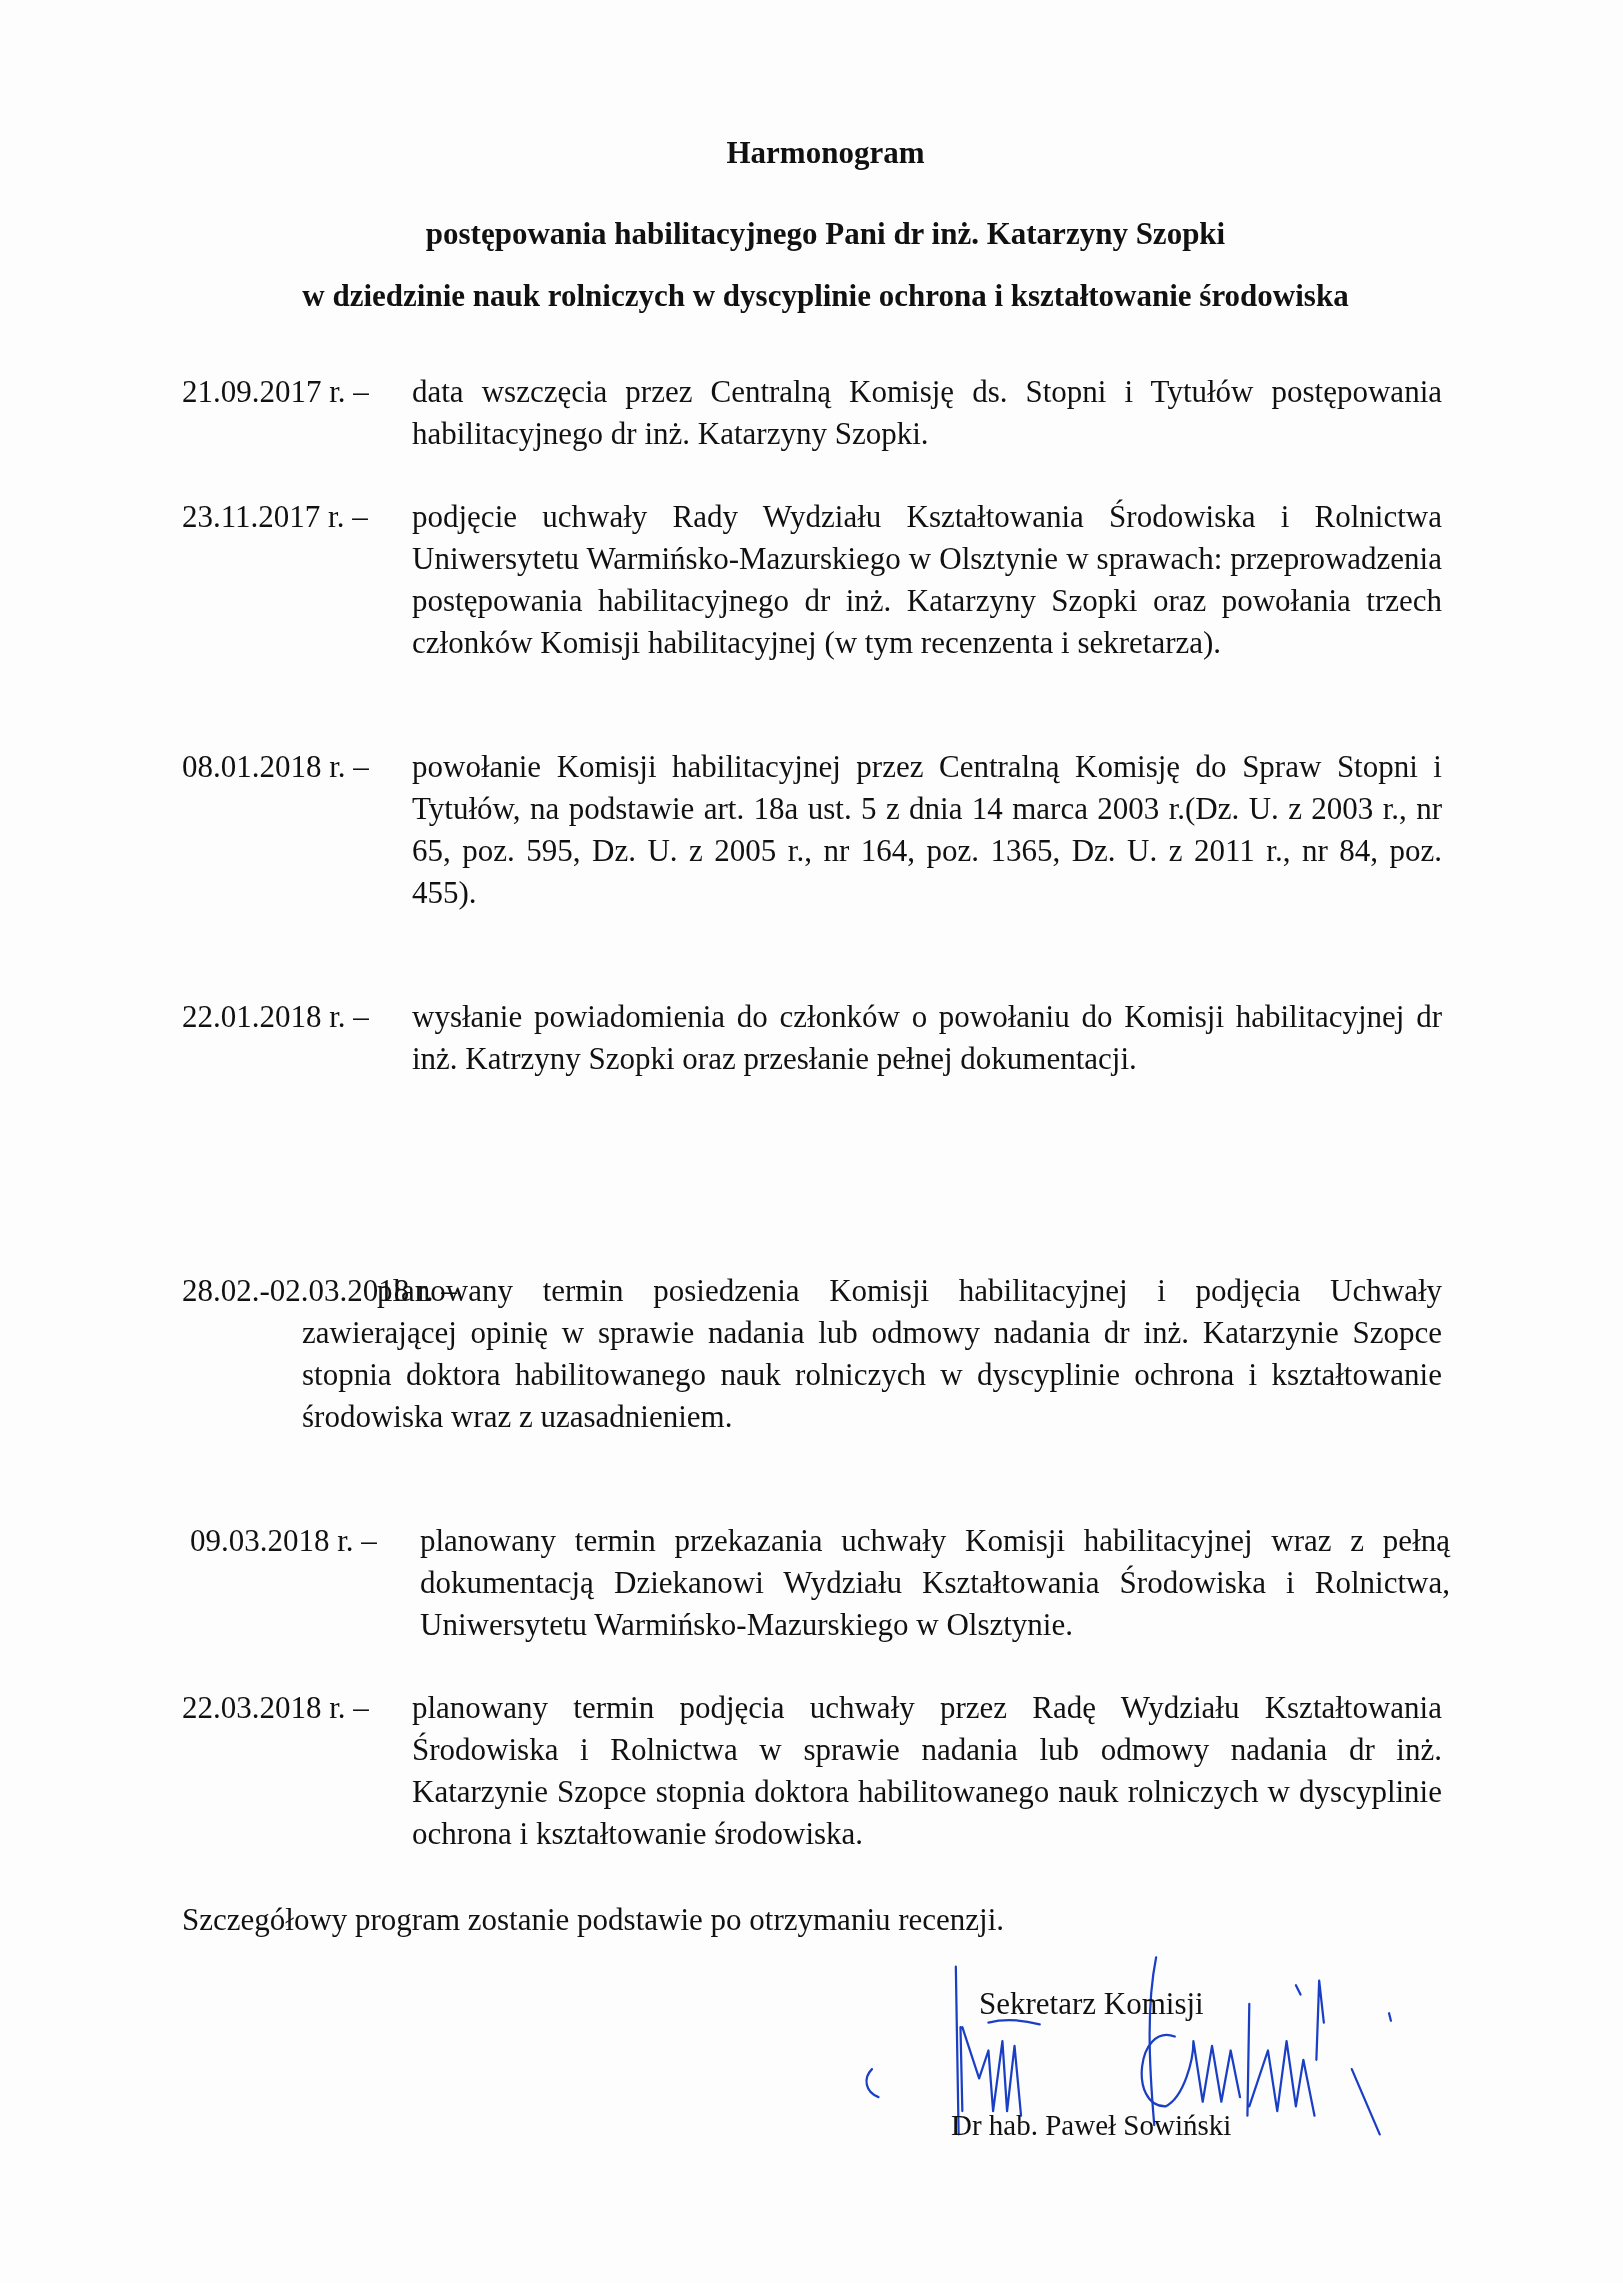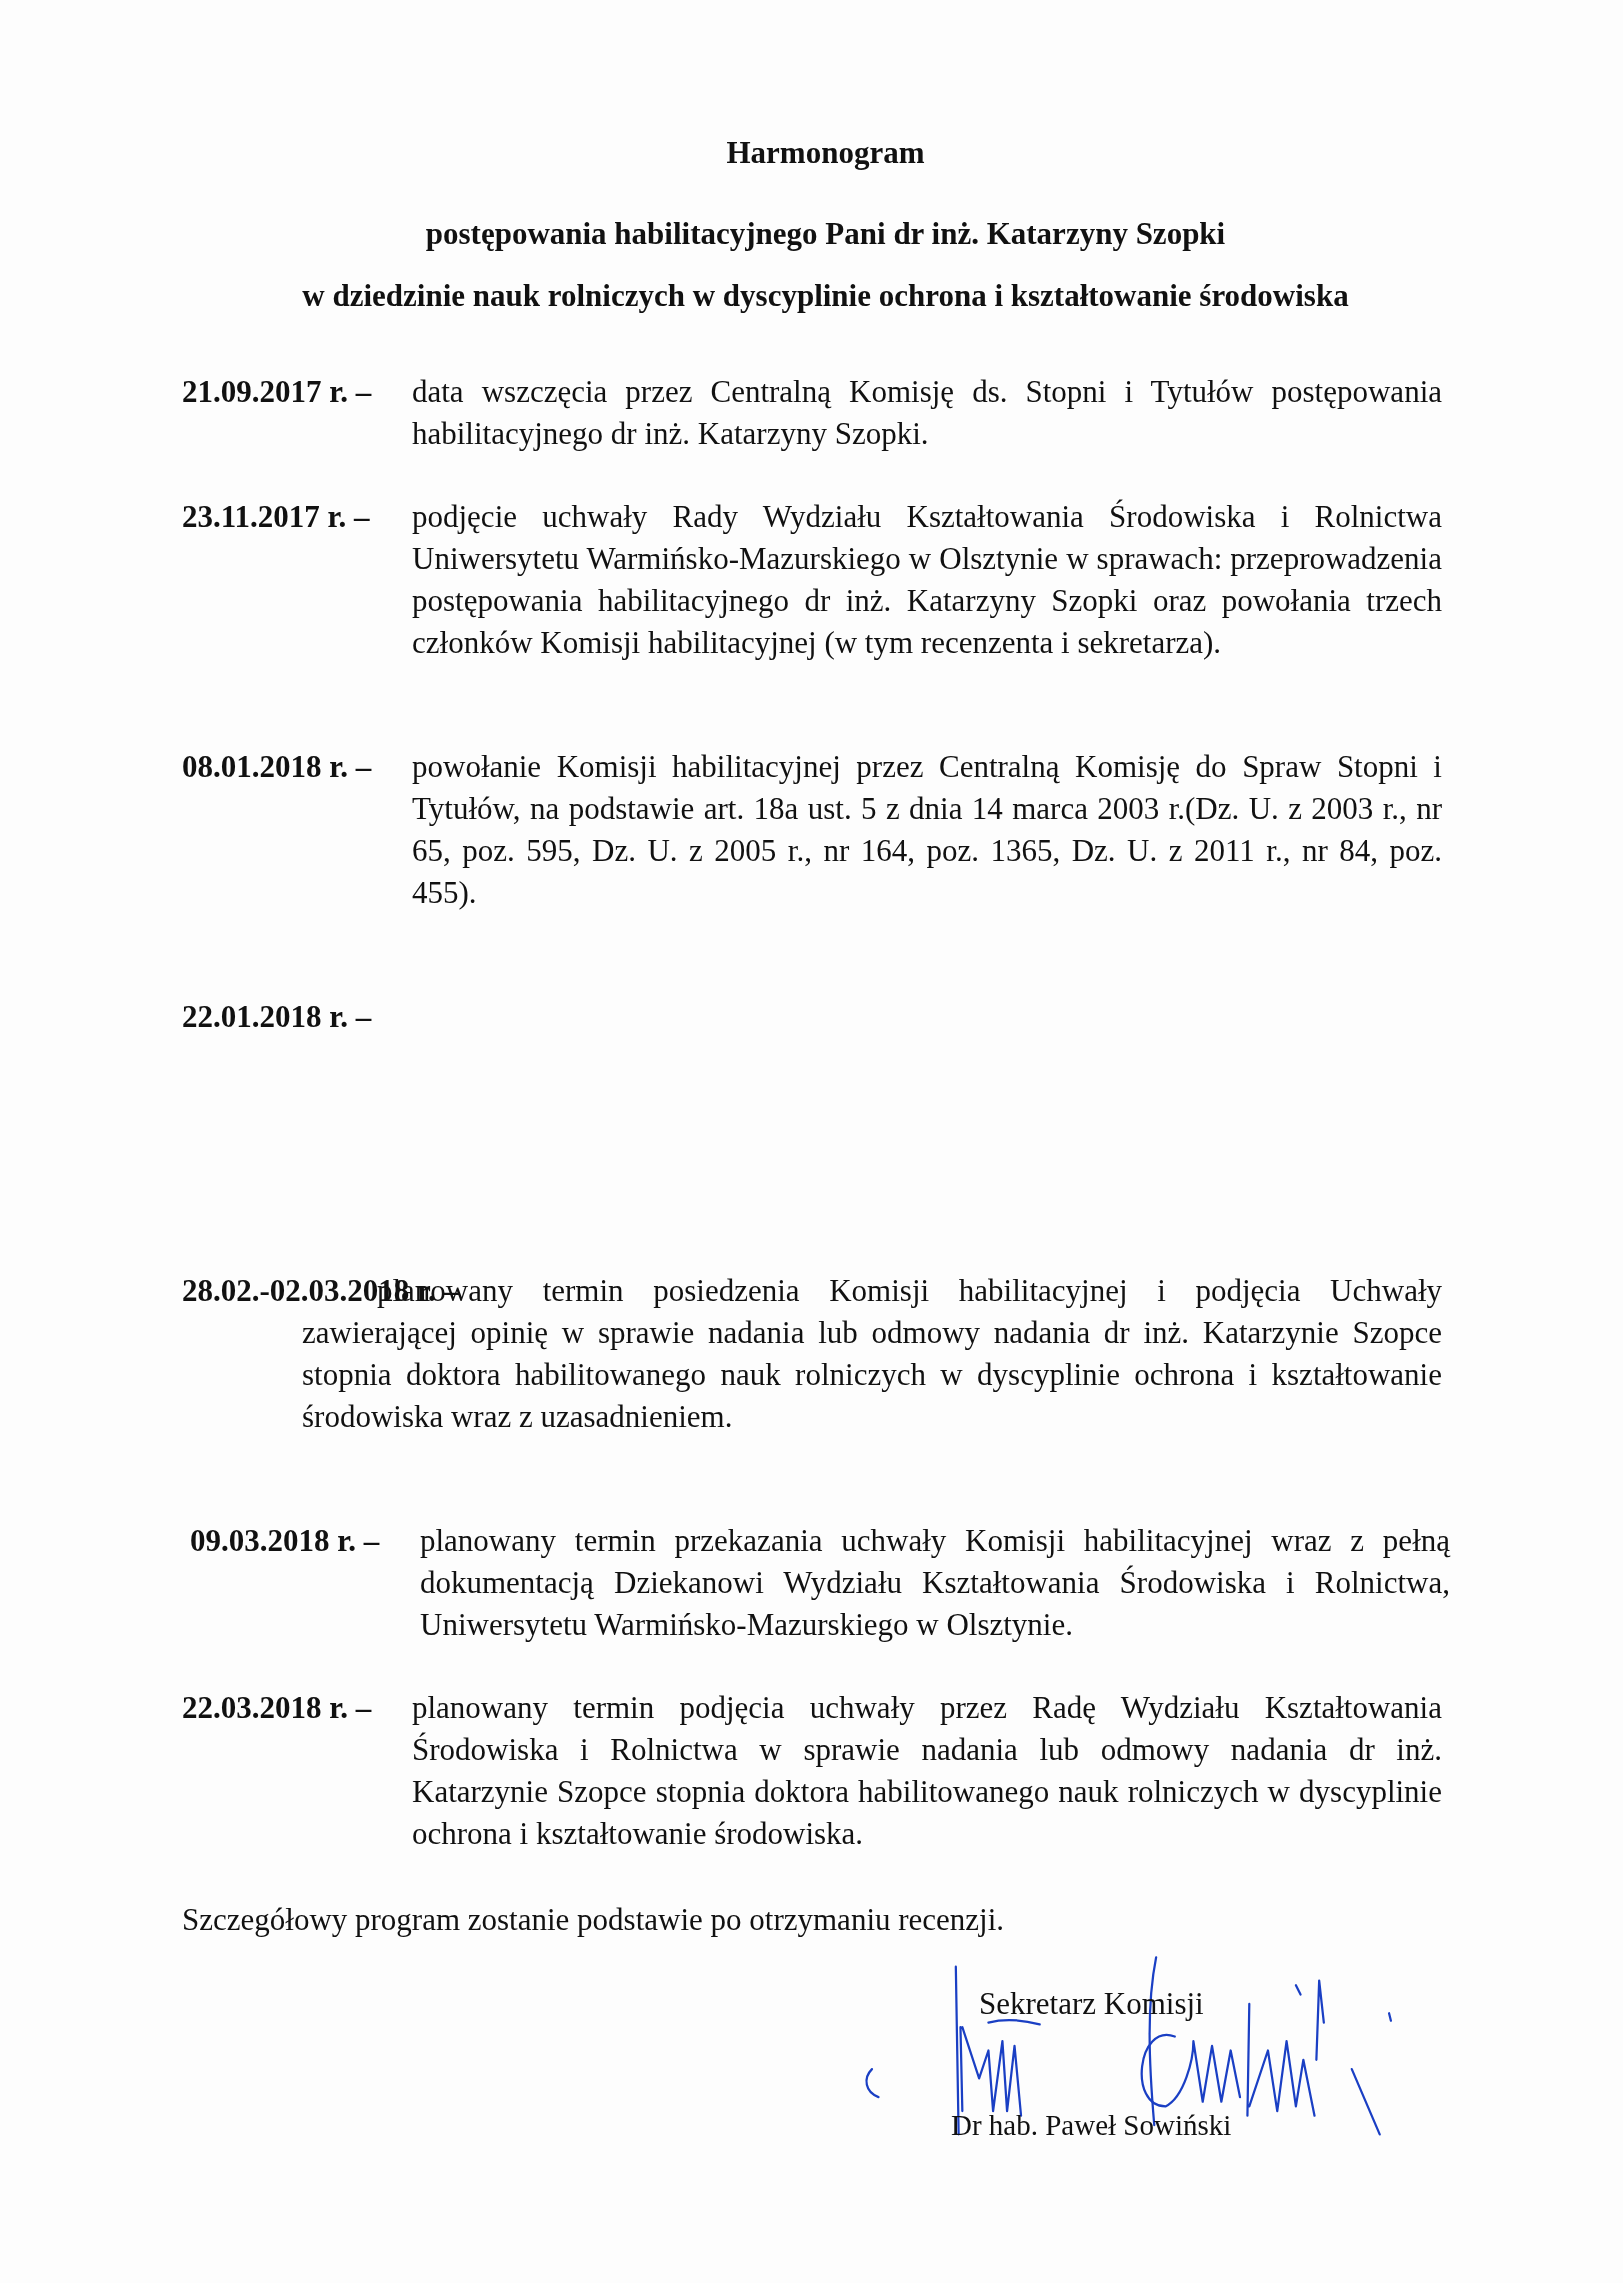--- a/index.html
+++ b/index.html
@@ -13,21 +13,21 @@
   }
   .page { position: absolute; left: 0; top: 0; width: 1623px; height: 2284px; }
   .title {
     position: absolute; left: 0; width: 1623px; text-align: center;
     font-weight: bold; font-size: 31px; letter-spacing: 0px; padding-left: 14px;
   }
   .t1 { top: 135px; }
   .t2 { top: 216px; }
   .t3 { top: 278px; }
   .entry { position: absolute; left: 182px; width: 1260px; font-size: 31px; line-height: 42px; }
-  .entry .date { position: absolute; left: 0; top: 0; white-space: nowrap; font-weight: bold; }
+  .entry .date { position: absolute; left: 0; top: 0; white-space: nowrap; }
   .entry .body { margin-left: 230px; text-align: justify; text-align-last: left; }
   .e1 { top: 371px; }
   .e2 { top: 496px; }
   .e3 { top: 746px; }
   .e4 { top: 996px; }
   .e5 { top: 1145px; }
   .e6 { top: 1270px; }
   .e7 { top: 1520px; margin-left: 8px; }
   .e8 { top: 1687px; }
   .note { position: absolute; left: 182px; top: 1902px; font-size: 31px; }
@@ -50,20 +50,21 @@
   <div class="entry e2">
     <span class="date">23.11.2017 r. –</span>
     <div class="body">podjęcie uchwały Rady Wydziału Kształtowania Środowiska i Rolnictwa Uniwersytetu Warmińsko-Mazurskiego w Olsztynie w sprawach: przeprowadzenia postępowania habilitacyjnego dr inż. Katarzyny Szopki oraz powołania trzech członków Komisji habilitacyjnej (w tym recenzenta i sekretarza).</div>
   </div>
   <div class="entry e3">
     <span class="date">08.01.2018 r. –</span>
     <div class="body">powołanie Komisji habilitacyjnej przez Centralną Komisję do Spraw Stopni i Tytułów, na podstawie art. 18a ust. 5 z dnia 14 marca 2003 r.(Dz. U. z 2003 r., nr 65, poz. 595, Dz. U. z 2005 r., nr 164, poz. 1365, Dz. U. z 2011 r., nr 84, poz. 455).</div>
   </div>
   <div class="entry e4">
     <span class="date">22.01.2018 r. –</span>
+    <div class="body">wysłanie powiadomienia do członków o powołaniu do Komisji habilitacyjnej dr inż. Katrzyny Szopki oraz przesłanie pełnej dokumentacji.</div>
   </div>
   <div class="entry e6">
     <span class="date">28.02.-02.03.2018 r. –</span>
     <div class="body" style="margin-left: 120px; text-indent: 75px;">planowany termin posiedzenia Komisji habilitacyjnej i podjęcia Uchwały zawierającej opinię w sprawie nadania lub odmowy nadania dr inż. Katarzynie Szopce stopnia doktora habilitowanego nauk rolniczych w dyscyplinie ochrona i kształtowanie środowiska wraz z uzasadnieniem.</div>
   </div>
   <div class="entry e7">
     <span class="date">09.03.2018 r. –</span>
     <div class="body">planowany termin przekazania uchwały Komisji habilitacyjnej wraz z pełną dokumentacją Dziekanowi Wydziału Kształtowania Środowiska i Rolnictwa, Uniwersytetu Warmińsko-Mazurskiego w Olsztynie.</div>
   </div>
   <div class="entry e8">

